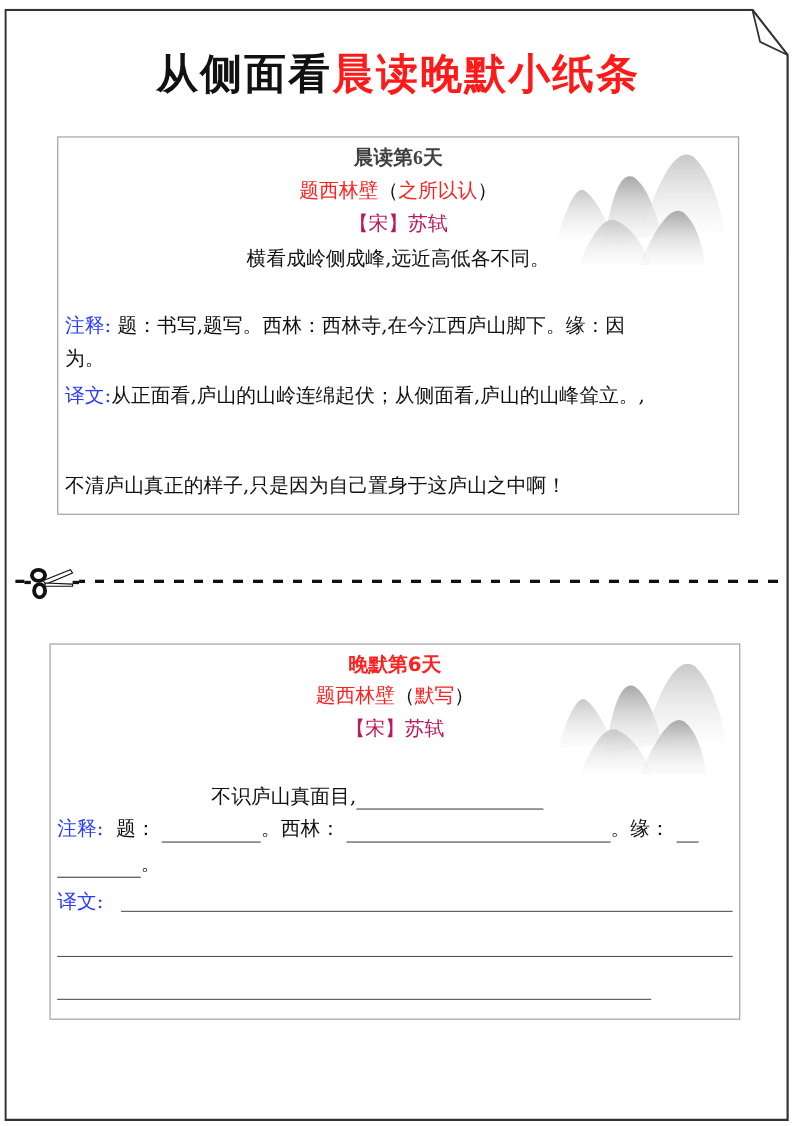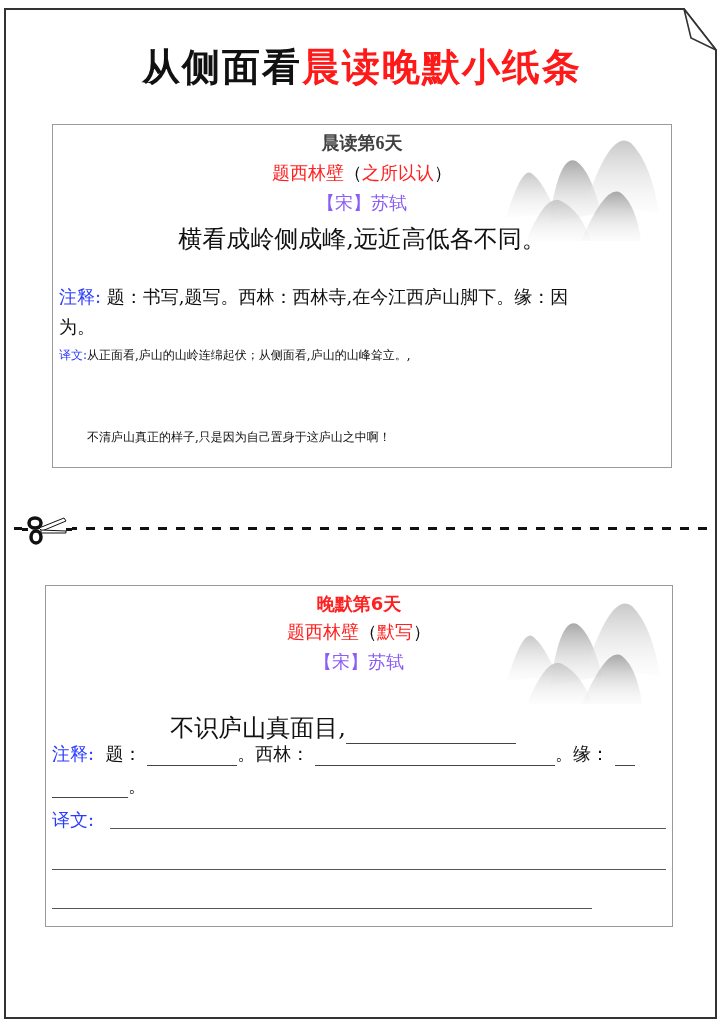--- a/index.html
+++ b/index.html
@@ -18,28 +18,28 @@
   .card2 { left:45px; top:585px; width:626px; height:340px; }
 
   .mountains { position:absolute; }
   .card1 .mountains { right:10px; top:8px; width:160px; height:110px; }
   .card2 .mountains { right:10px; top:10px; width:160px; height:110px; }
 
   .center { position:absolute; left:0; right:0; text-align:center; }
   .day-title { font-family:"DejaVu Sans","Liberation Sans",sans-serif; font-weight:bold; font-size:18px; }
   .blue { color:#404040;font-family:Liberation Serif, serif; }
   .red { color:#ff2020;text-align:center; }
-  .green { color:#8b5cf6; }
+  .green { color:#be185d; }
   .poem-title { font-size:18px; }
   .author { font-size:18px; }
-  .verse { font-size:24px; color:#111; }
+  .verse { font-size:18px; color:#111; }
 
   .note { position:absolute; left:6px; right:6px; font-size:18px; line-height:24px; color:#111; }
   .note .label { color:#2a3bff; }
-  .trans-line { position:absolute; left:6px; right:6px; font-size:12px; color:#111; white-space:nowrap; }
+  .trans-line { position:absolute; left:6px; right:6px; font-size:18px; color:#111; white-space:nowrap; }
 
   .blank { display:inline-block; border-bottom:1.5px solid #444; height:18px; vertical-align:bottom; }
   .rule { position:absolute; height:0; border-top:1.5px solid #555; }
 
   .cut-line { position:absolute; left:14px; top:527px; width:700px; height:3px;
               background-image:repeating-linear-gradient(90deg,#111 0 9px,transparent 9px 18px); }
   .scissors { position:absolute; left:22px; top:515px; width:50px; height:30px; }
 </style>
 </head>
 <body>
@@ -84,21 +84,21 @@
   <div class="center verse" style="top:98px;">横看成岭侧成峰,远近高低各不同。</div>
 
   <div class="note" style="top:160px;">
     <span class="label">注释:</span>&nbsp;<span>题：书写,题写。西林：西林寺,在今江西庐山脚下。缘：因</span>
   </div>
   <div class="note" style="top:190px;">为。</div>
 
   <div class="trans-line" style="top:222px;">
     <span class="label" style="color:#2a3bff">译文:</span><span>从正面看,庐山的山岭连绵起伏；从侧面看,庐山的山峰耸立。,</span>
   </div>
-  <div class="trans-line" style="top:304px;margin-left:28px;">不清庐山真正的样子,只是因为自己置身于这庐山之中啊！</div>
+  <div class="trans-line" style="top:304px;">不清庐山真正的样子,只是因为自己置身于这庐山之中啊！</div>
 </div>
 
 <div class="cut-line"></div>
 <svg class="scissors" viewBox="0 0 50 30">
   <rect x="0" y="0" width="50" height="30" fill="#fff"></rect>
   <rect x="0" y="13" width="6" height="3" fill="#111"></rect>
   <ellipse cx="13" cy="8" rx="6" ry="5" fill="none" stroke="#111" stroke-width="3.5"></ellipse>
   <ellipse cx="14" cy="22" rx="5" ry="6" fill="none" stroke="#111" stroke-width="3.5"></ellipse>
   <path d="M17 13 L42 3 L44 6 L20 16 Z" fill="#fff" stroke="#111" stroke-width="1"></path>
   <path d="M19 15 L44 16 L44 18 L19 18 Z" fill="#fff" stroke="#111" stroke-width="1"></path>

